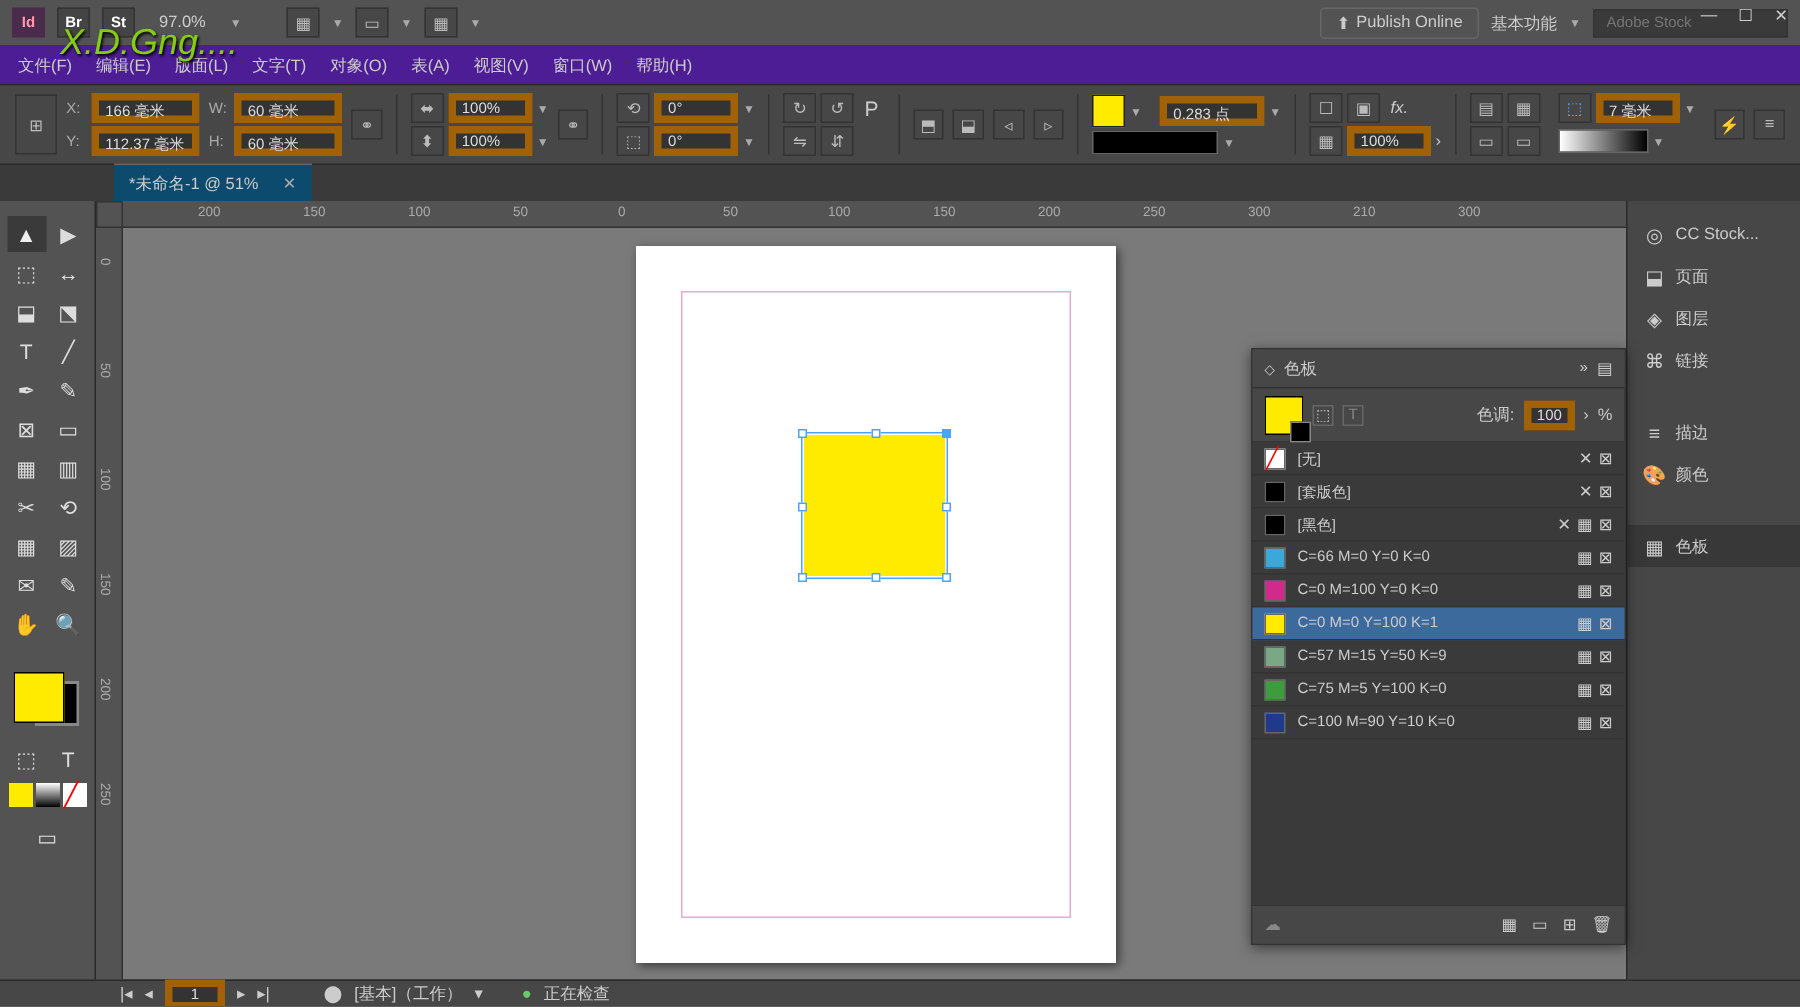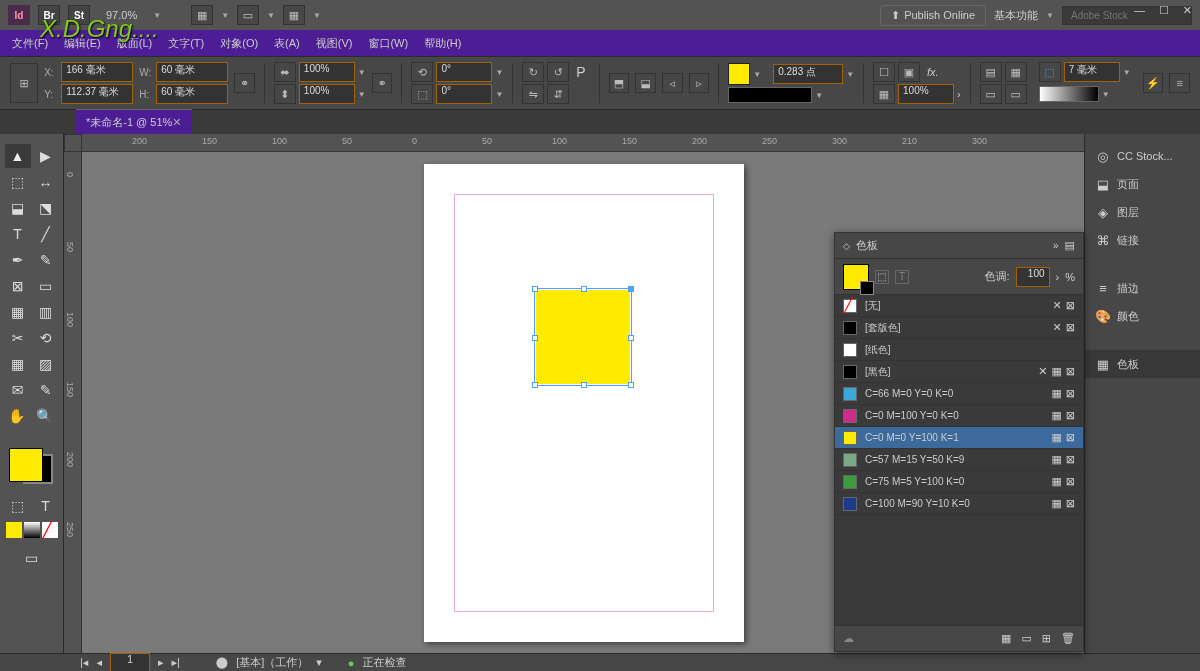--- a/index.html
+++ b/index.html
@@ -9,27 +9,27 @@
 .id-logo{background:#4b2b4b;color:#f9a;border:none}
 .zoom-val{padding:0 8px}
 .dropdown-arrow{font-size:8px;color:#aaa}
 .menubar{height:26px;background:#4c1d95;display:flex;align-items:center;padding:0 6px;gap:4px}
 .menu-item{padding:4px 6px;cursor:default}
 .watermark{position:absolute;top:15px;left:40px;font-size:24px;color:#84cc16;font-weight:normal;font-style:italic;z-index:20;text-shadow:1px 1px 2px #000}
 .controlbar{height:54px;background:#474747;border-top:1px solid #2a2a2a;border-bottom:1px solid #2a2a2a;display:flex;align-items:center;padding:0 10px;gap:6px}
 .ctl-group{display:flex;flex-direction:column;gap:2px}
 .ctl-row{display:flex;align-items:center;gap:3px}
 .ctl-lbl{font-size:10px;color:#aaa;width:14px}
-.ctl-input{background:#333;border:1px solid #a16207;height:20px;padding:0 4px;color:#ddd;width:72px;font-size:10px}
+.ctl-input{background:#333;border:5px solid #a16207;height:20px;padding:0 4px;color:#ddd;width:72px;font-size:10px}
 .ctl-input-sm{width:56px}
 .ctl-btn{width:22px;height:20px;background:#474747;border:1px solid #333;display:inline-flex;align-items:center;justify-content:center;font-size:11px;color:#bbb}
 .yellow-sq{width:22px;height:22px;background:#ffeb00;border:1px solid #222}
 .sep{width:1px;height:40px;background:#333;margin:0 3px}
 .tabbar{height:24px;background:#3a3a3a;display:flex;align-items:flex-end;padding-left:76px}
-.tab{background:#4c1d95;padding:5px 10px 4px;font-size:11px;color:#ddd;border-top:1px solid #666;display:flex;align-items:center;gap:0}
+.tab{background:#0c4a6e;padding:5px 10px 4px;font-size:11px;color:#ddd;border-top:1px solid #666;display:flex;align-items:center;gap:16px}
 .tab-close{font-size:11px;color:#aaa}
 .workspace{position:absolute;top:134px;left:0;right:0;bottom:18px;display:flex}
 .toolbox{width:64px;background:#535353;border-right:1px solid #2a2a2a;display:flex;flex-direction:column;align-items:center;padding-top:10px;gap:2px}
 .tool-row{display:flex;gap:2px}
 .tool{width:26px;height:24px;display:flex;align-items:center;justify-content:center;color:#ddd;font-size:14px}
 .tool-selected{background:#3a3a3a}
 .tool-arrow-black{color:#eee}
 .tool-arrow-white{color:#ddd}
 .color-swatch{width:34px;height:34px;background:#ffeb00;border:1px solid #000;margin-top:8px;position:relative}
 .canvas-area{flex:1;background:#7a7a7a;position:relative;overflow:hidden}
@@ -406,25 +406,20 @@
       </div>
       <div class="sp-item">
         <span class="sp-swatch" style="background: rgb(0, 0, 0);"></span>
         <span class="sp-name">[套版色]</span>
         <span class="sp-icons">
           <span>✕</span>
           <span>⊠</span>
         </span>
       </div>
       <div class="sp-item">
-        <span class="sp-swatch" style="background: rgb(255, 255, 255);"></span>
-        <span class="sp-name">[纸色]</span>
-        <span class="sp-icons"></span>
-      </div>
-      <div class="sp-item">
         <span class="sp-swatch" style="background: rgb(0, 0, 0);"></span>
         <span class="sp-name">[黑色]</span>
         <span class="sp-icons">
           <span>✕</span>
           <span>▦</span>
           <span>⊠</span>
         </span>
       </div>
       <div class="sp-item">
         <span class="sp-swatch" style="background: rgb(58, 168, 217);"></span>

